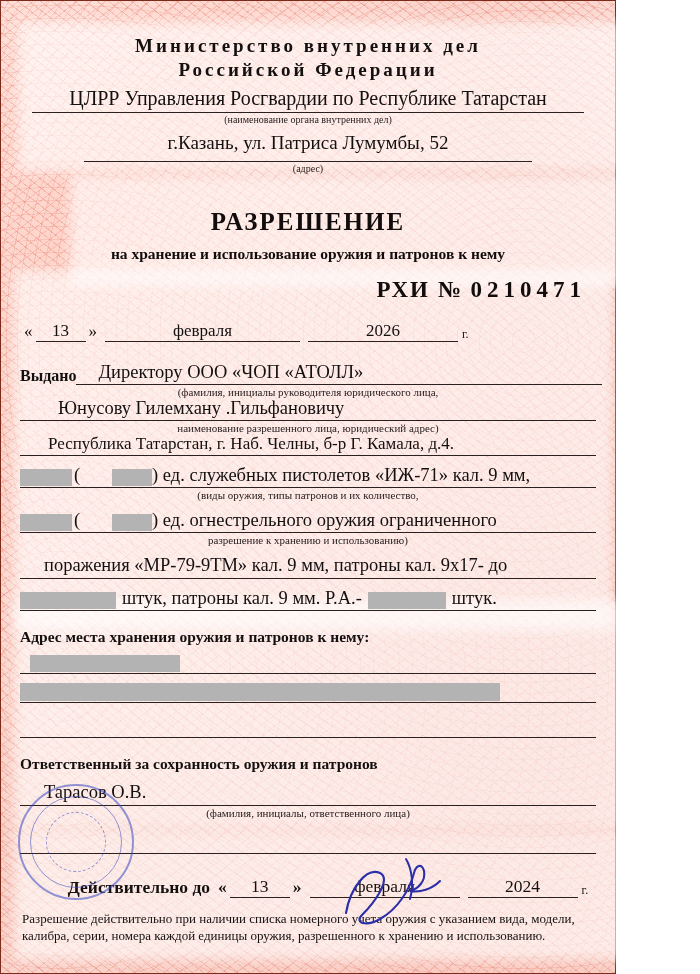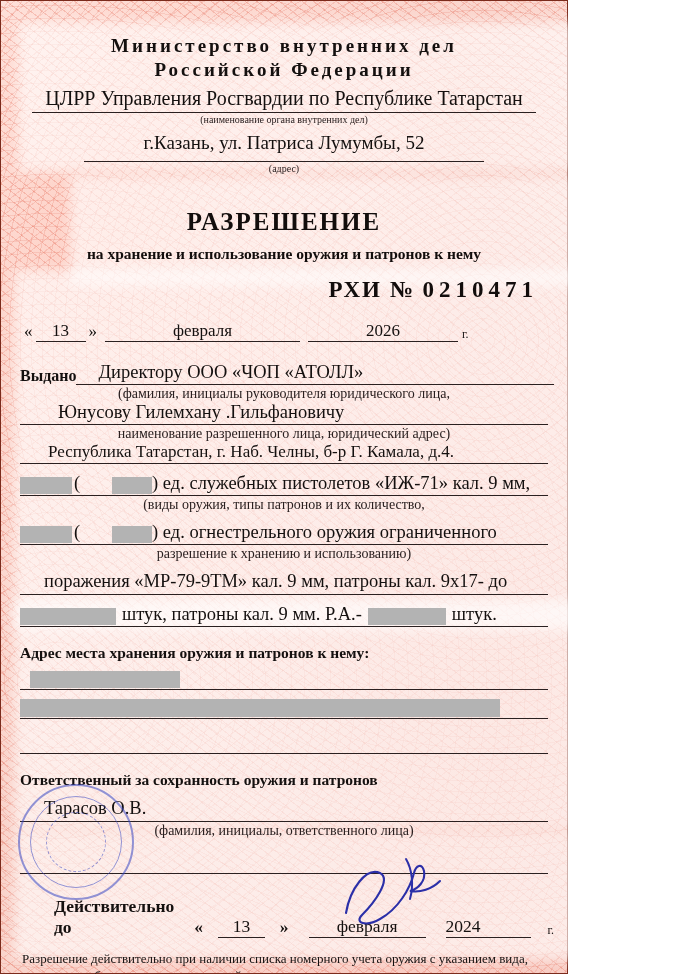--- a/index.html
+++ b/index.html
@@ -5,21 +5,21 @@
   html, body {
     margin: 0;
     padding: 0;
     background: #ffffff;
   }
   body {
     font-family: "Liberation Serif", serif;
   }
   #page {
     position: relative;
-    width: 568px;
+    width: 616px;
     height: 974px;
     overflow: hidden;
     background:
       radial-gradient(ellipse at 18% 22%, rgba(255,190,175,0.55) 0%, rgba(255,214,205,0.15) 45%, rgba(255,255,255,0) 70%),
       radial-gradient(ellipse at 80% 15%, rgba(246,170,155,0.45) 0%, rgba(255,255,255,0) 60%),
       radial-gradient(ellipse at 88% 78%, rgba(244,160,145,0.5) 0%, rgba(255,255,255,0) 62%),
       radial-gradient(ellipse at 12% 88%, rgba(246,175,160,0.4) 0%, rgba(255,255,255,0) 60%),
       linear-gradient(#fdeeea, #fbe4de);
     box-sizing: border-box;
   }
@@ -180,21 +180,21 @@
     border-bottom: 1px solid #2a2020;
     font-size: 18.5px;
     margin: 0 6px;
     padding-left: 38px;
     padding-bottom: 1px;
     color: #14100f;
   }
   .full-line.small { font-size: 17px; padding-left: 28px; }
   .cap2 {
     text-align: center;
-    font-size: 14px;
+    font-size: 11px;
     color: #2a2020;
     margin-top: 1px;
   }
   .sect-title {
     font-weight: bold;
     font-size: 15.5px;
     margin-top: 17px;
     padding-left: 6px;
     color: #14100f;
   }
@@ -233,41 +233,41 @@
   }
   .valid-row {
     display: flex;
     align-items: flex-end;
     justify-content: center;
     margin-top: 22px;
     font-size: 17.5px;
     color: #14100f;
     font-weight: bold;
     padding-left: 40px;
-    gap: 12px;
   }
   .valid-row .u-day2 {
     display: inline-block;
     width: 60px;
     text-align: center;
     border-bottom: 1px solid #2a2020;
     margin: 0 3px;
     font-weight: normal;
   }
   .valid-row .u-month2 {
     display: inline-block;
     width: 150px;
     text-align: center;
     border-bottom: 1px solid #2a2020;
     margin-left: 8px;
     font-weight: normal;
   }
   .valid-row .u-year2 {
     display: inline-block;
     width: 110px;
+    text-align: center;
     border-bottom: 1px solid #2a2020;
     margin-left: 8px;
     font-weight: normal;
   }
   .note {
     font-size: 13px;
     margin: 12px 8px 0 8px;
     line-height: 1.32;
     color: #14100f;
   }

